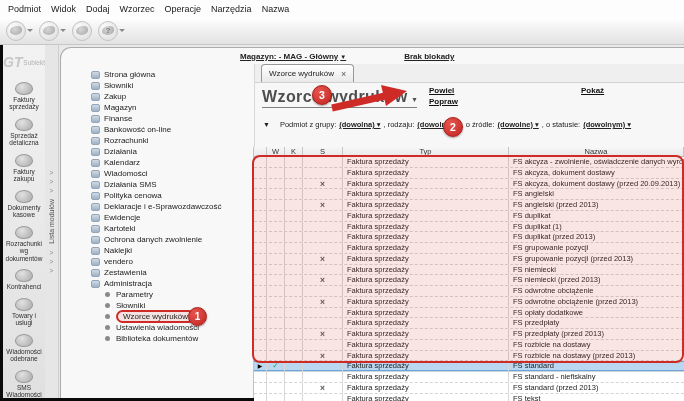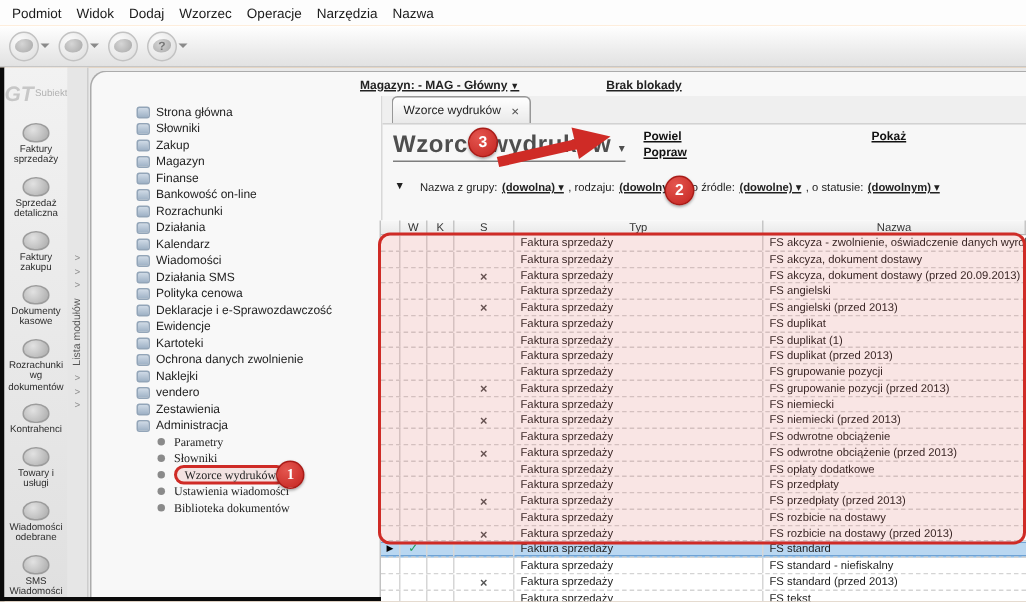--- a/index.html
+++ b/index.html
@@ -53,21 +53,21 @@
   .ctx-caret { font-size:6px; color:#222; margin-left:2px; }
   .ctx-lock { margin-left:58px; font-size:8px; color:#222; text-decoration:underline; font-weight:bold; }
 
   .body-row { position:absolute; top:16px; left:0; right:0; bottom:0; display:flex;padding-left:20px; }
 
   
   .tree { width:173px; padding-top:5px; overflow:hidden; }
   .tree-item { display:flex; align-items:center; height:11px; padding-left:10px; cursor:default; }
   .t-icon { flex:none; width:9px; height:8px; border-radius:2px; border:1px solid #93a5b8;
             background:linear-gradient(#cfdae6,#9fb2c6); margin-right:4px; }
-  .tree-item.child { padding-left:24px;font-family:Liberation Serif, serif; }
+  .tree-item.child { padding-left:24px; }
   .tree-item.child .t-icon { width:5px; height:5px; border:none; border-radius:50%; background:#8a8a8a; margin-right:6px; }
   .t-label { font-size:8px; color:#222; line-height:11px; white-space:nowrap; }
   .t-label.ringed { border:2px solid #cf2b26; border-radius:8px; background:rgba(213,70,64,.12);
                     padding:0 5px; height:13px; line-height:9px; display:inline-flex; align-items:center; }
   .badge { display:none; }
   .badge.shown { display:inline-flex; width:19px; height:19px; border-radius:50%; margin-left:-7px; flex:none;
                  background:radial-gradient(circle at 35% 30%, #e4564f, #c42420); border:1px solid #a81c18;
                  color:#fff; font-size:10px; font-weight:bold; align-items:center; justify-content:center;
                  position:relative; z-index:7; box-shadow:0 1px 2px rgba(0,0,0,.35); }
 
@@ -413,21 +413,21 @@
               <span class="action">Powiel</span>
               <span class="action">Popraw</span>
             </div>
             <span class="action action-pokaz">Pokaż</span>
           </div>
 
           <div class="filter-row">
             <span class="f-exp">▼</span>
             <span style="display:flex;align-items:center;">
 
-                <span class="f-seg">Nazwa z grupy:</span>
+                <span class="f-seg">Podmiot z grupy:</span>
 
                 <span class="f-seg lnk">(dowolna) ▾</span>
 
                 <span class="f-seg">, rodzaju:</span>
 
                 <span class="f-seg lnk">(dowolny) ▾</span>
 
                 <span class="f-seg">, o źródle:</span>
 
                 <span class="f-seg lnk">(dowolne) ▾</span>

